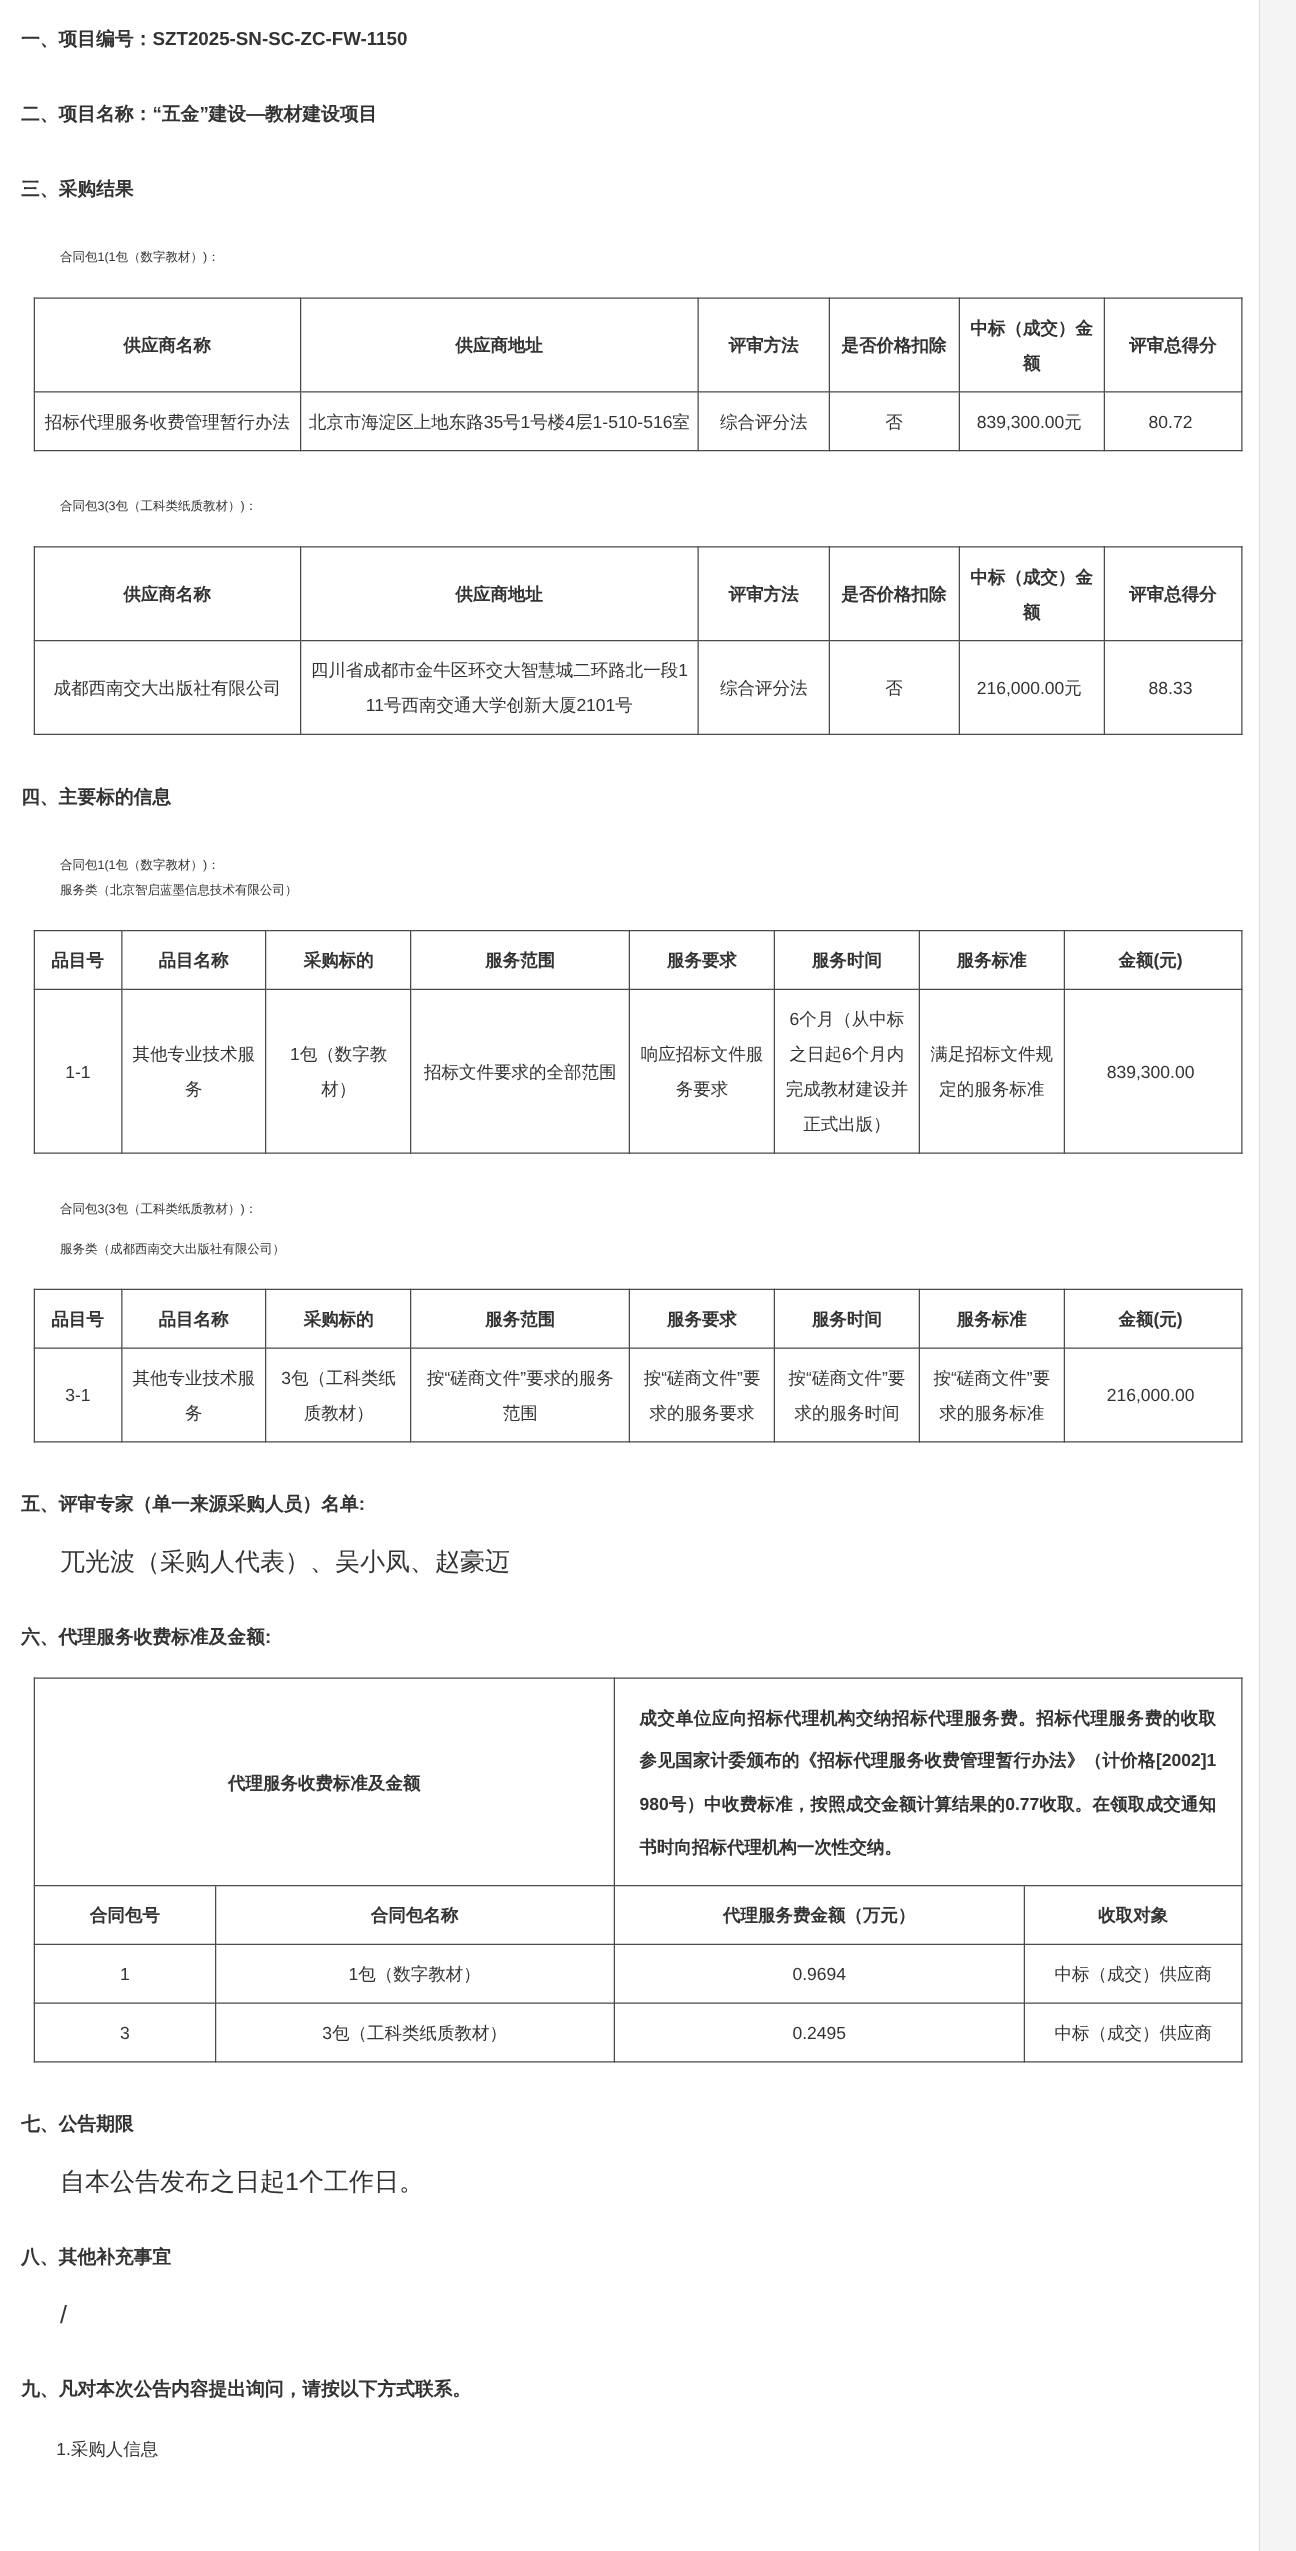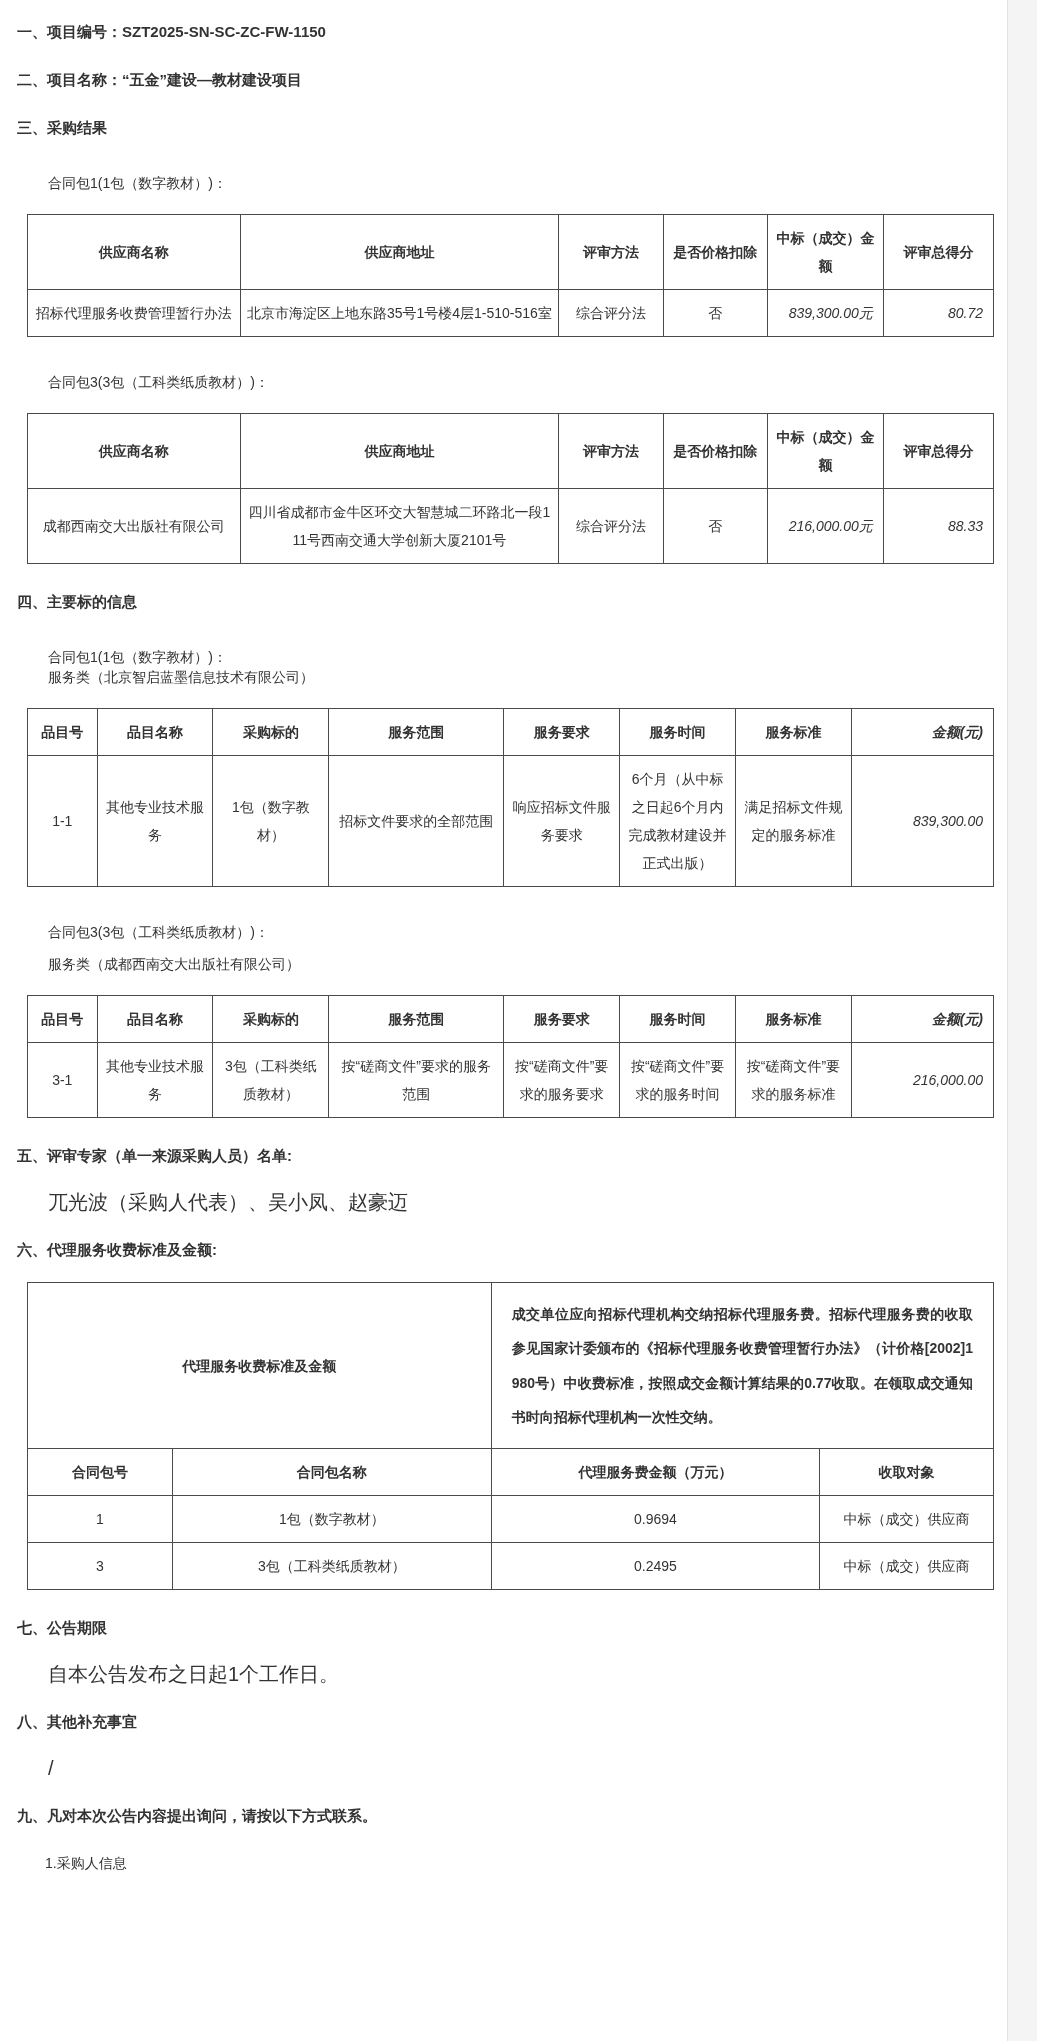--- a/index.html
+++ b/index.html
@@ -3,31 +3,31 @@
 <meta charset="utf-8">
 <style>
   html,body { margin:0; padding:0; background:#f4f4f4; }
   body { font-family:"Liberation Sans","DejaVu Sans",sans-serif; color:#333; }
   .page {
     width:1008px; min-height:2041px; background:#ffffff;
     box-sizing:border-box; padding:22px 0 36px 0;
     border-right:1px solid #e3e3e3;
   }
   .h { font-weight:700; font-size:15px; margin:0 14px 0 17px; line-height:20px; }
-  .h.space { margin-top:28px; }
-  .sub-title { font-size:14px; margin:36px 14px 0 48px; line-height:18px; }
+  .h.space { margin-top:40px; }
+  .sub-title { font-size:10px; margin:36px 14px 0 48px; line-height:18px; }
   .body-line { font-size:20px; margin:26px 14px 0 48px; line-height:20px; }
   table { border-collapse:collapse; table-layout:fixed; width:967px; margin:22px 0 0 27px; }
   th,td {
     border:1px solid #4a4a4a; font-size:14px; color:#333;
     text-align:center; vertical-align:middle; line-height:2; padding:9px 6px;
     word-break:break-all; overflow-wrap:break-word;
   }
   th { font-weight:700; }
-  .num { text-align:right; padding-right:10px;font-style:italic; }
+  .num { padding-right:10px; }
   .fee-note {
     text-align:justify; font-weight:700; padding:14px 20px; line-height:2.45;border-radius:18px;
   }
   .fee-label { font-weight:700; }
   .contact-group { font-size:14px; margin:0 14px 0 45px; line-height:31px; }
 </style>
 </head>
 <body>
 
 <div class="page">

